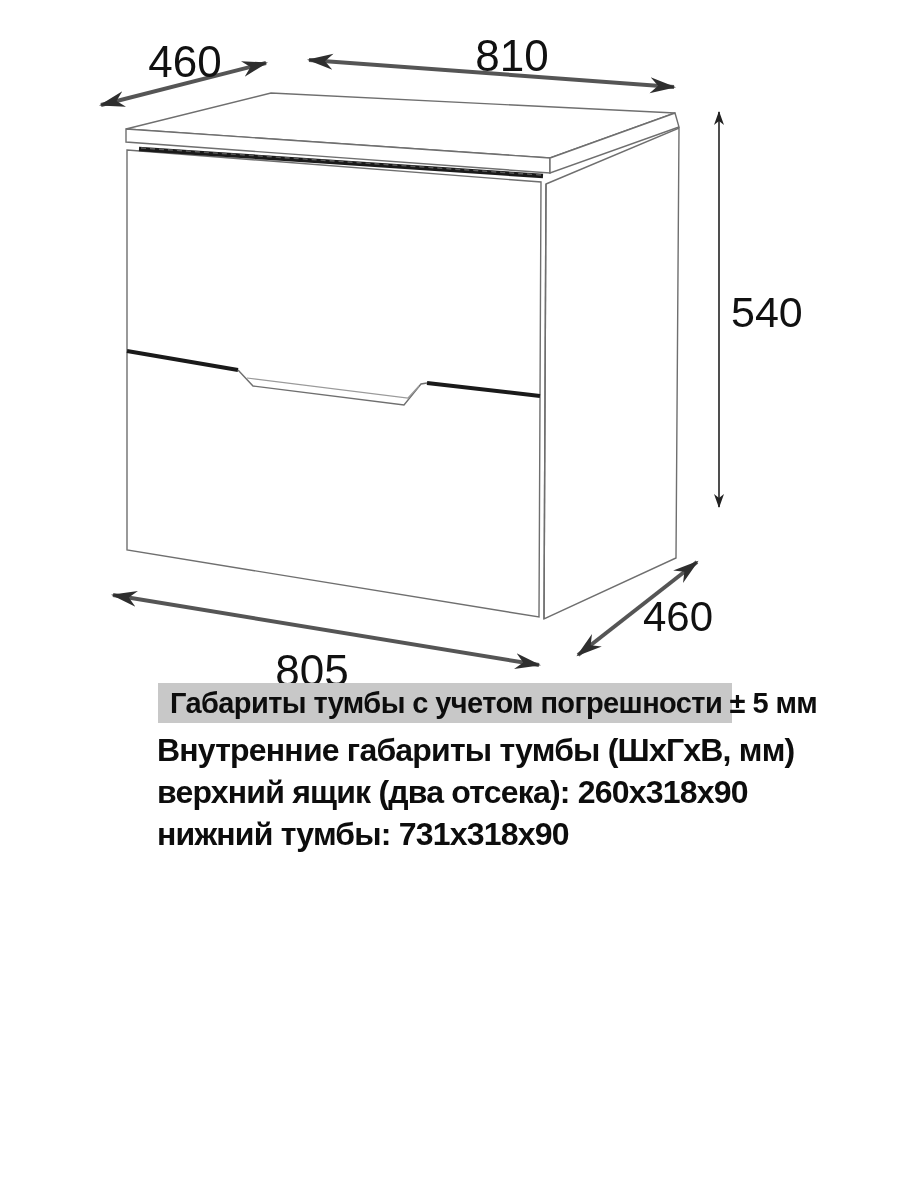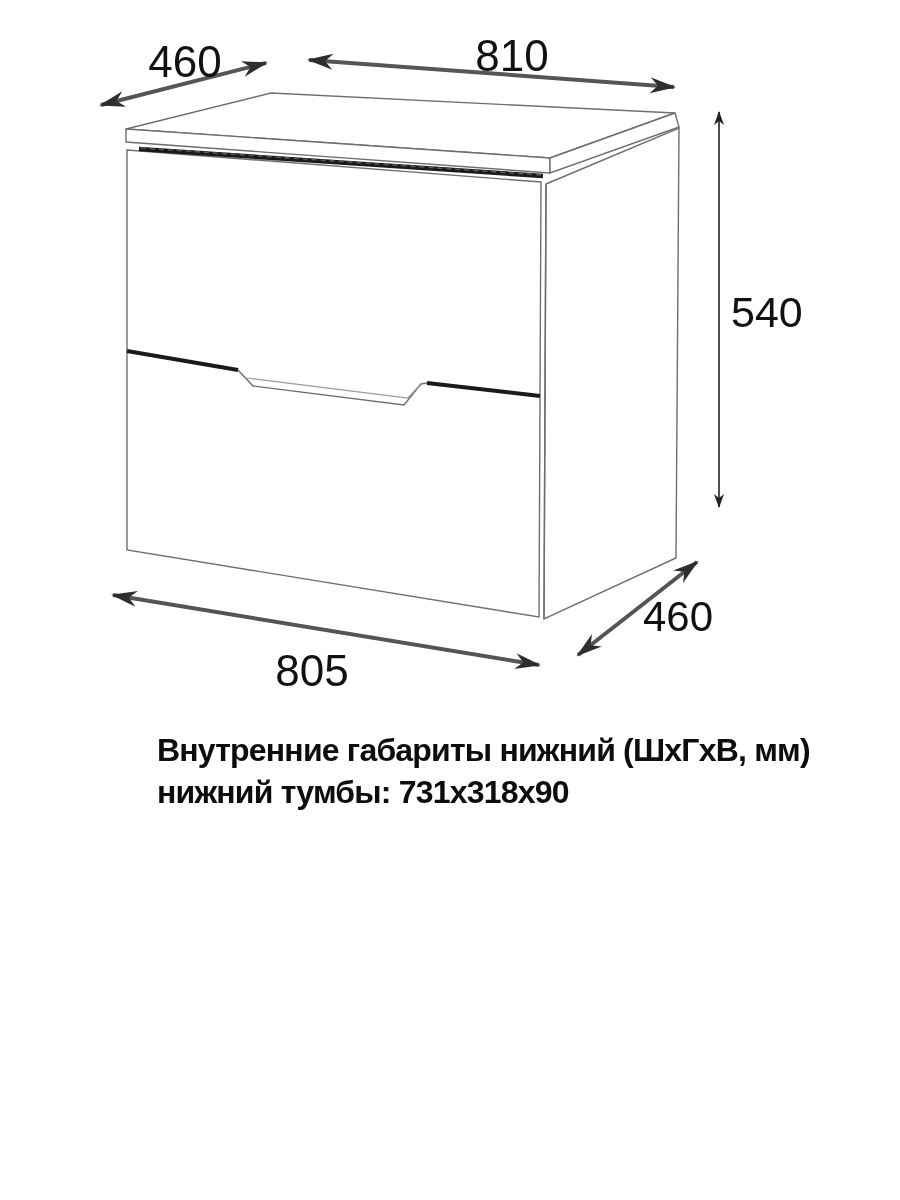--- a/index.html
+++ b/index.html
@@ -114,22 +114,26 @@
       <ellipse cx="256" cy="1080" rx="215" ry="158" fill="#ffffff" stroke="#3a3a3a" stroke-width="2.6"></ellipse>
       <ellipse cx="256" cy="1080" rx="205" ry="150" fill="none" stroke="#9a9a9a" stroke-width="1.5"></ellipse>
       <ellipse cx="256" cy="955" rx="11" ry="7" fill="#ffffff" stroke="#222222" stroke-width="2"></ellipse>
 
       <line x1="600" y1="944" x2="600" y2="963" stroke="#777777" stroke-width="1.3"></line>
       <line x1="840" y1="940" x2="840" y2="963" stroke="#777777" stroke-width="1.3"></line>
       <text class="dim-label" x="721" y="968" font-size="44" text-anchor="middle">320</text>
     </g>
   </svg>
 
+  <div class="note-bar">
+    <span>Габариты тумбы с учетом погрешности ± 5 мм</span>
+  </div>
 
   <div class="info-lines">
-    <div>Внутренние габариты нижний (ШхГхВ, мм)</div>
+    <div>Внутренние габариты тумбы (ШхГхВ, мм)</div>
+    <div>верхний ящик (два отсека): 260х318х90</div>
     <div>нижний тумбы: 731х318х90</div>
   </div>
 
   <div class="gray-overlay-right"></div>
   <div class="gray-overlay-full"></div>
 
 </div>
 
 </body></html>

